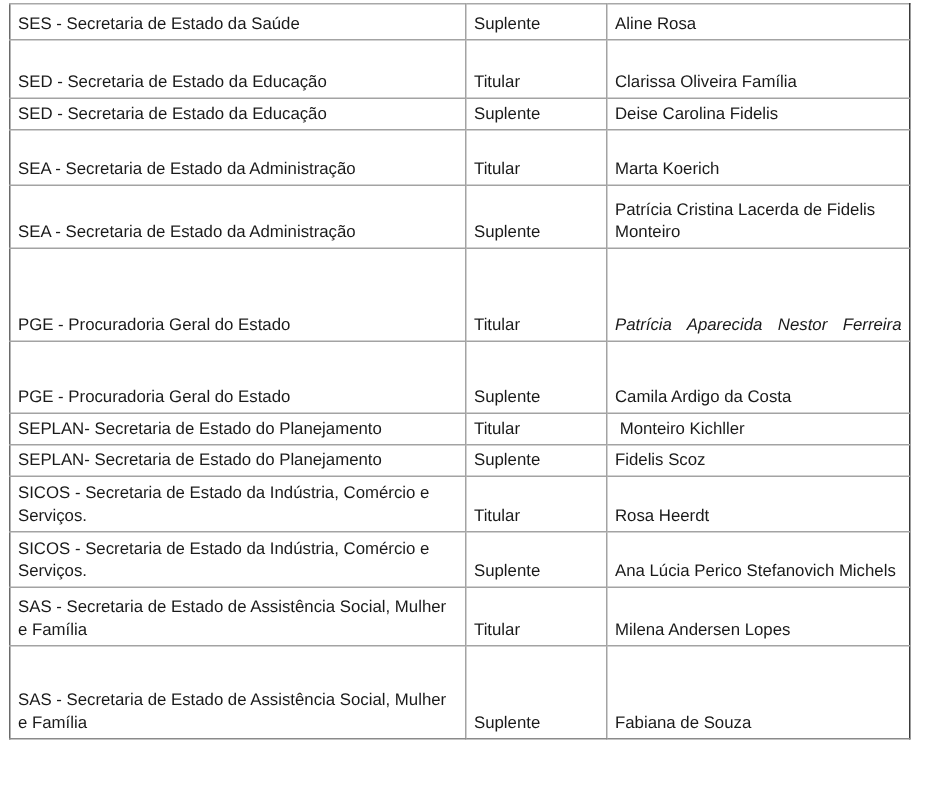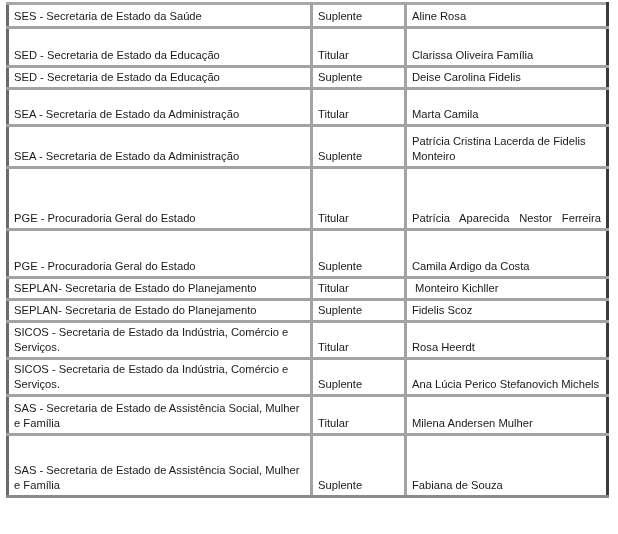--- a/index.html
+++ b/index.html
@@ -26,21 +26,21 @@
     top: 2px;
     width: 600px;
   }
   table.doc-table {
     border-collapse: collapse;
     table-layout: fixed;
     width: 600px;
     background: #ffffff;
   }
   table.doc-table td {
-    border: 3px solid #a3a3a3;
+    border: 1px solid #a3a3a3;
     font-size: 11.2px;
     line-height: 15px;
     color: #1a1a1a;
     padding: 2px 5px 2px 5px;
     vertical-align: bottom;
     word-wrap: break-word;
     overflow-wrap: break-word;
   }
   
   table.doc-table {
@@ -54,21 +54,21 @@
   table.doc-table td:first-child { border-left-color: #6a6a6a; }
   table.doc-table td:last-child  { border-right-color: #3a3a3a; }
 
   col.c-org  { width: 304px; }
   col.c-role { width: 94px;  }
   col.c-name { width: 202px; }
 
   .va-bottom  { vertical-align: bottom; }
   .va-top     { vertical-align: top; }
   .va-middle  { vertical-align: middle; }
-  .ta-justify { text-align: justify; text-align-last: justify; }
+  .ta-justify { text-align: justify; text-align-last: justify; font-style: italic; }
   .ta-left    { text-align: left; }
 
   .cell-text { display: block; white-space: pre-wrap; }
 </style>
 </head>
 <body>
 
 <div class="page">
   <div class="table-wrap">
     <table class="doc-table">
@@ -112,21 +112,21 @@
             </td>
           </tr>
           <tr style="height: 37px;">
             <td class="va-bottom ta-left">
               <span class="cell-text">SEA - Secretaria de Estado da Administração</span>
             </td>
             <td class="va-bottom ta-left">
               <span class="cell-text">Titular</span>
             </td>
             <td class="va-bottom ta-left">
-              <span class="cell-text">Marta Camila</span>
+              <span class="cell-text">Marta Koerich</span>
             </td>
           </tr>
           <tr style="height: 42px;">
             <td class="va-bottom ta-left">
               <span class="cell-text">SEA - Secretaria de Estado da Administração</span>
             </td>
             <td class="va-bottom ta-left">
               <span class="cell-text">Suplente</span>
             </td>
             <td class="va-middle ta-left">
@@ -200,21 +200,21 @@
             </td>
           </tr>
           <tr style="height: 39px;">
             <td class="va-bottom ta-left">
               <span class="cell-text">SAS - Secretaria de Estado de Assistência Social, Mulher e Família</span>
             </td>
             <td class="va-bottom ta-left">
               <span class="cell-text">Titular</span>
             </td>
             <td class="va-bottom ta-left">
-              <span class="cell-text">Milena Andersen Mulher</span>
+              <span class="cell-text">Milena Andersen Lopes</span>
             </td>
           </tr>
           <tr style="height: 62px;">
             <td class="va-top ta-left">
               <span class="cell-text">SAS - Secretaria de Estado de Assistência Social, Mulher e Família</span>
             </td>
             <td class="va-bottom ta-left">
               <span class="cell-text">Suplente</span>
             </td>
             <td class="va-bottom ta-left">

